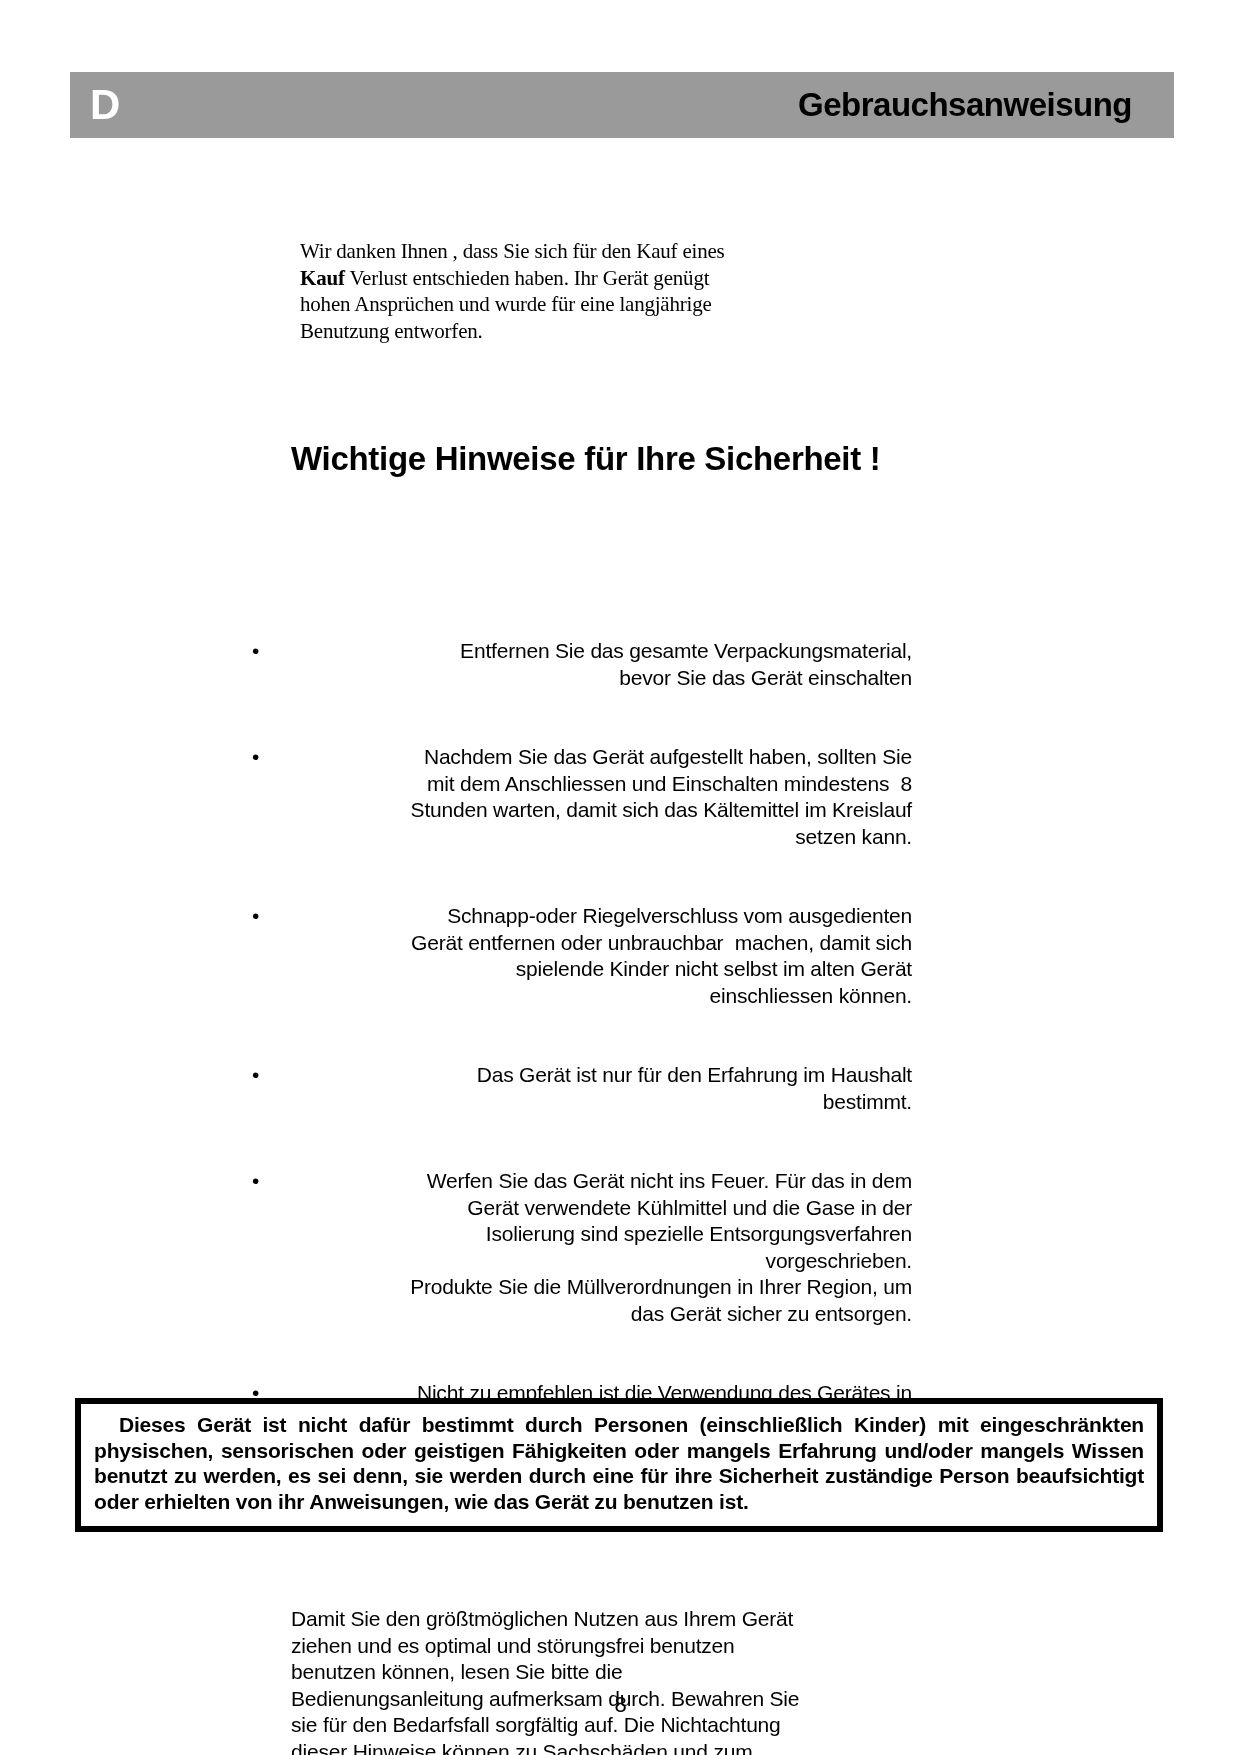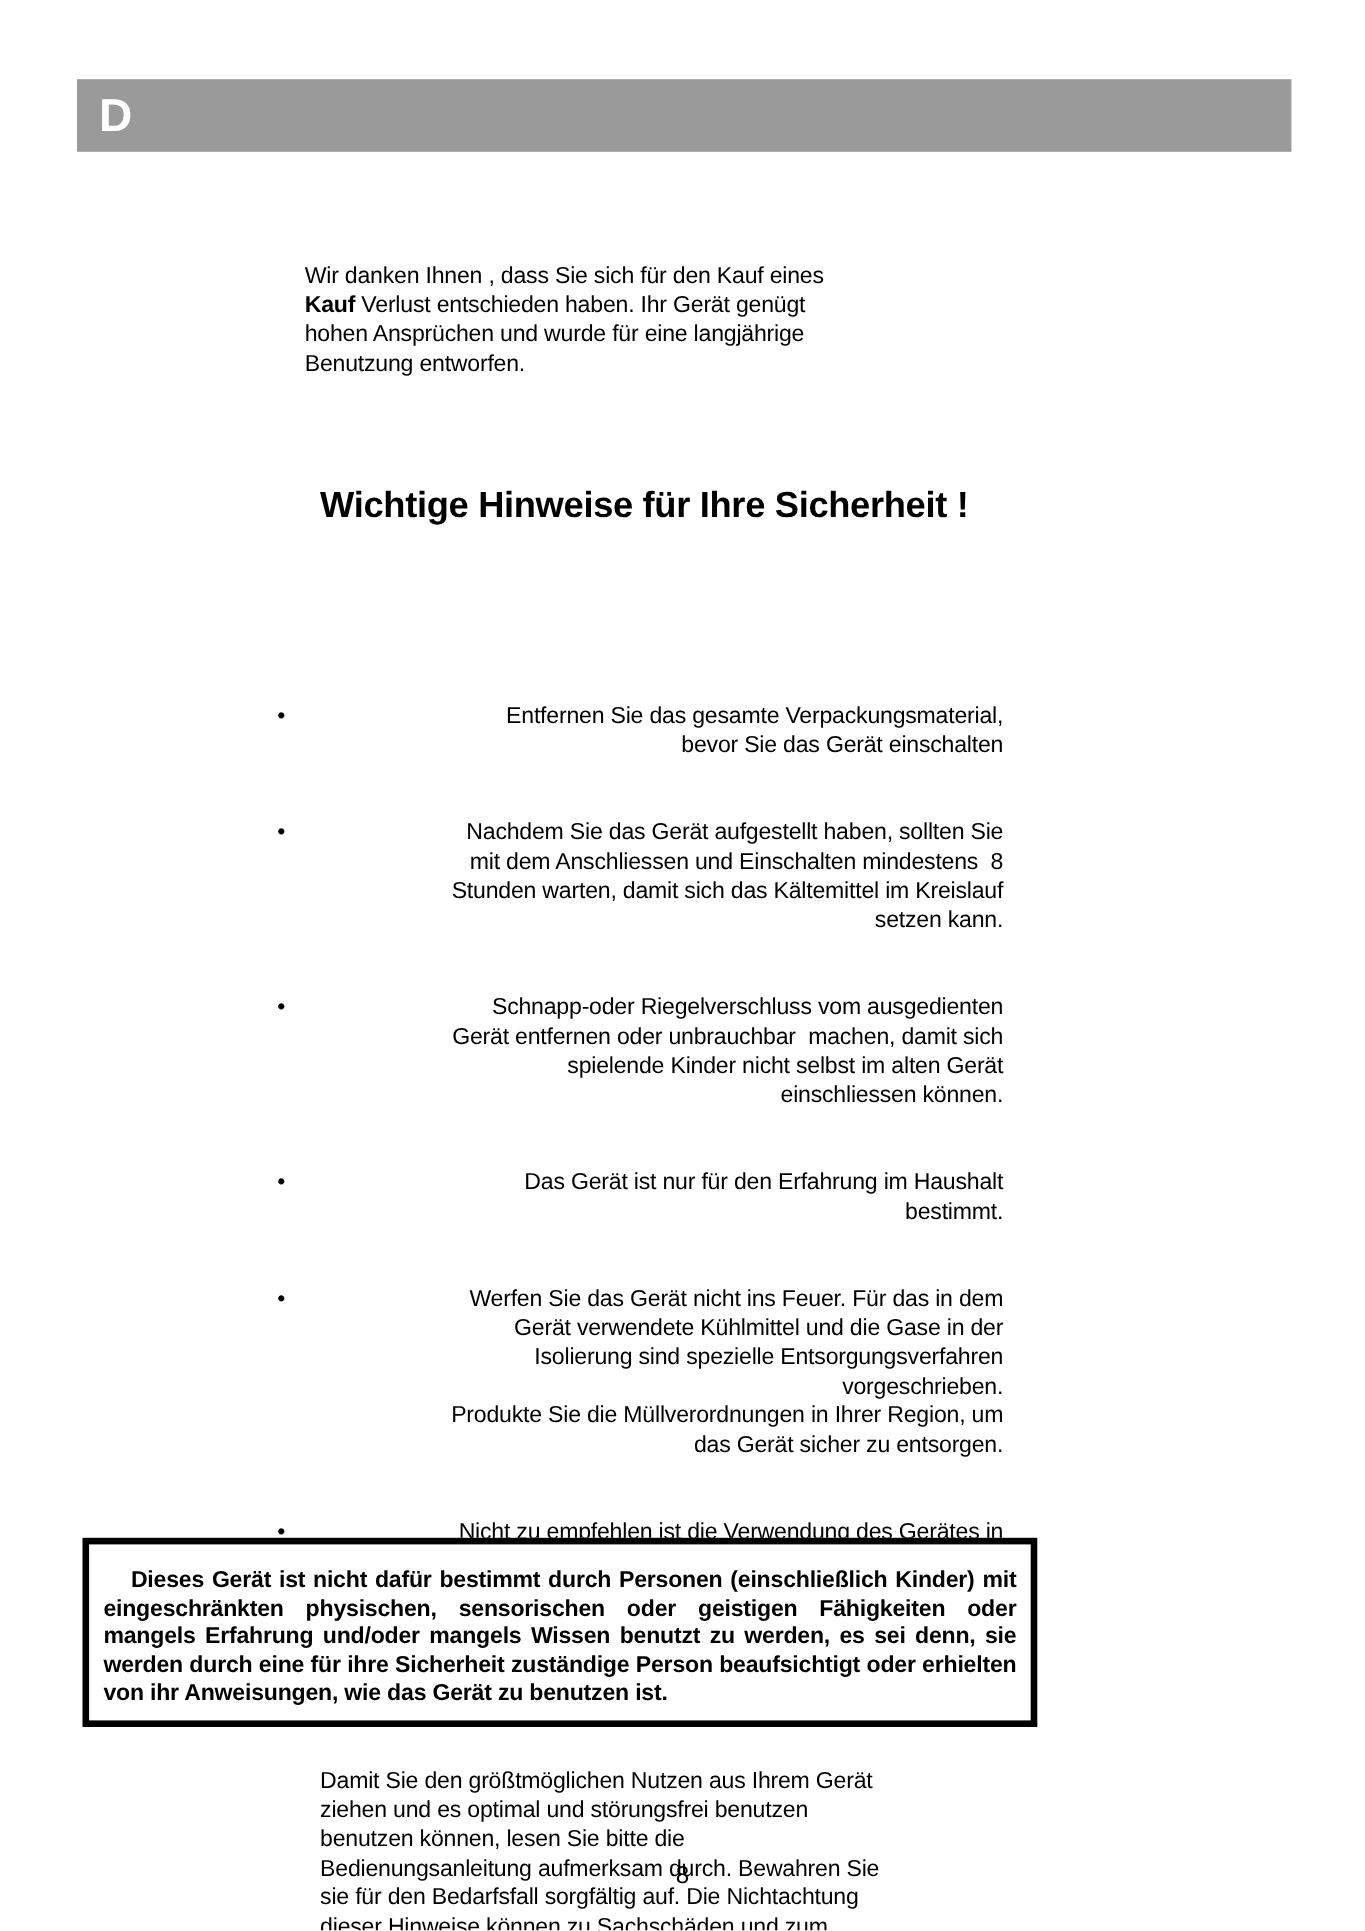--- a/index.html
+++ b/index.html
@@ -17,45 +17,46 @@
     display:flex;align-items:center;justify-content:space-between;
     padding:0 42px 0 20px;box-sizing:border-box;
   }
   .lang{color:var(--header_lang_text,#ffffff);font-weight:bold;font-size:42px;line-height:1;}
   .doc-title{color:var(--header_title_text,#000000);font-weight:bold;font-size:33px;letter-spacing:-0.5px;}
   .content{
     position:absolute;left:252px;top:185px;width:660px;
     font-size:21px;line-height:26.5px;letter-spacing:-0.2px;
     white-space:pre-wrap;
   }
-  .intro{margin:0 0 20px 25px;}
+  .intro{margin:0 0 20px 48px;font-family:Liberation Serif, serif;}
   .heading{font-size:33px;font-weight:bold;line-height:30px;margin:0 0 32px 39px;letter-spacing:-0.3px;}
   .bullets{list-style:none;margin:0;padding:0;}
   .bullets li{display:flex;}
   .marker{flex:0 0 39px;width:39px;}
   .btext{flex:1;text-align:right;}
   .para{margin:14px 0 0 39px;}
   .notice{
-    position:absolute;left:75px;top:1398px;width:868px;box-sizing:border-box;
+    position:absolute;left:75px;top:1398px;width:1088px;box-sizing:border-box;
     border:6px solid var(--notice_border,#000000);
-    padding:20px 13px 12px 13px;background:var(--page_bg,#ffffff);
+    padding:8px 13px 12px 13px;background:var(--page_bg,#ffffff);
   }
   .notice-text{
     margin:0;font-weight:bold;font-size:21px;line-height:25.5px;
     text-align:justify;text-align-last:left;text-indent:25px;letter-spacing:-0.2px;
   }
   .pageno{position:absolute;left:0;top:1692px;width:100%;text-align:center;font-size:22px;}
 </style>
 </head>
 <body>
 
 <div class="page" style="--header_bg: #9a9a9a; --header_lang_text: #ffffff; --header_title_text: #000000; --body_text: #000000; --notice_border: #000000; --page_bg: #ffffff;">
 
   <header class="topbar">
       <span class="lang">D</span>
+      <span class="doc-title">Gebrauchsanweisung</span>
     </header>
 
   <main class="content">
     <p class="intro"><span>Wir danken Ihnen , dass Sie sich für den Kauf eines
 </span><b>Kauf</b><span> Verlust entschieden haben. Ihr Gerät genügt
 hohen Ansprüchen und wurde für eine langjährige
 Benutzung entworfen.</span></p>
 
     <h1 class="heading">Wichtige Hinweise für Ihre Sicherheit !</h1>
 

